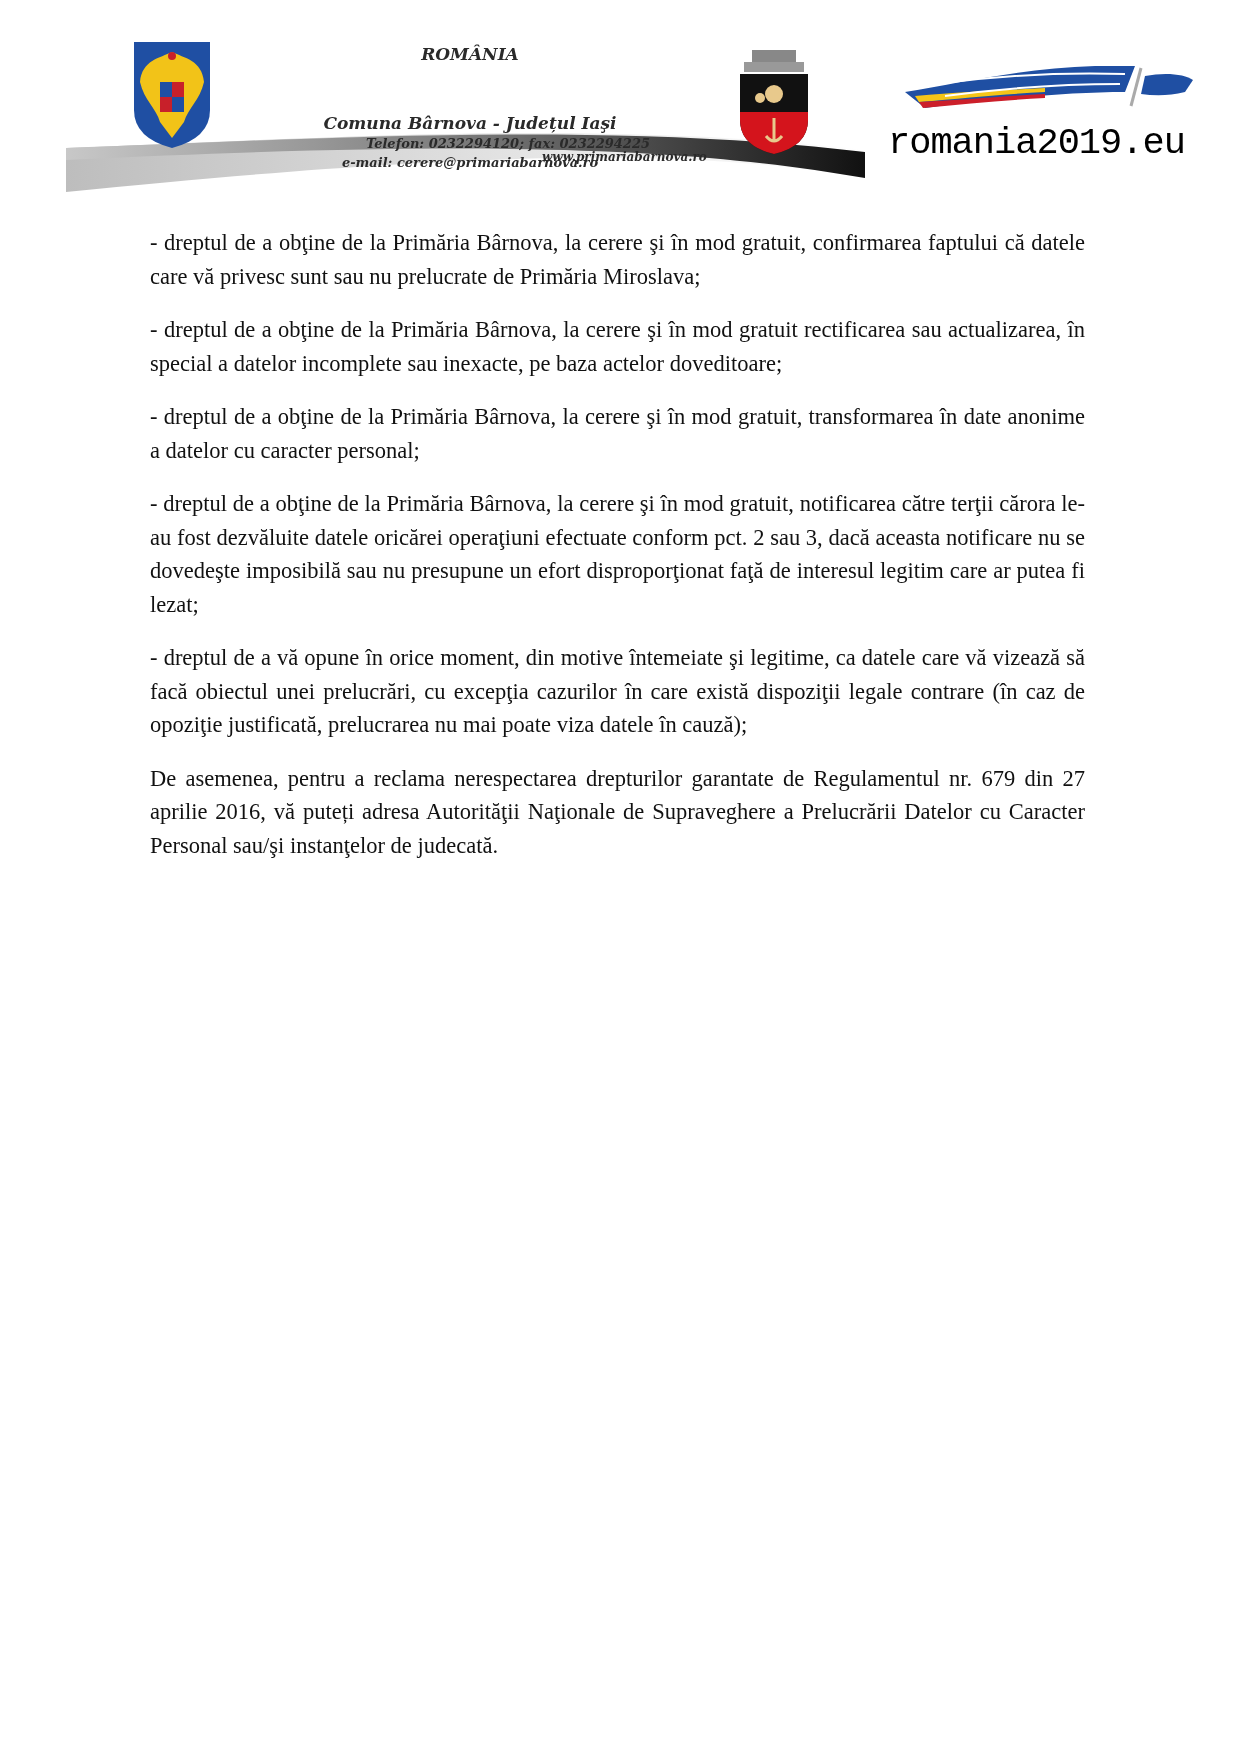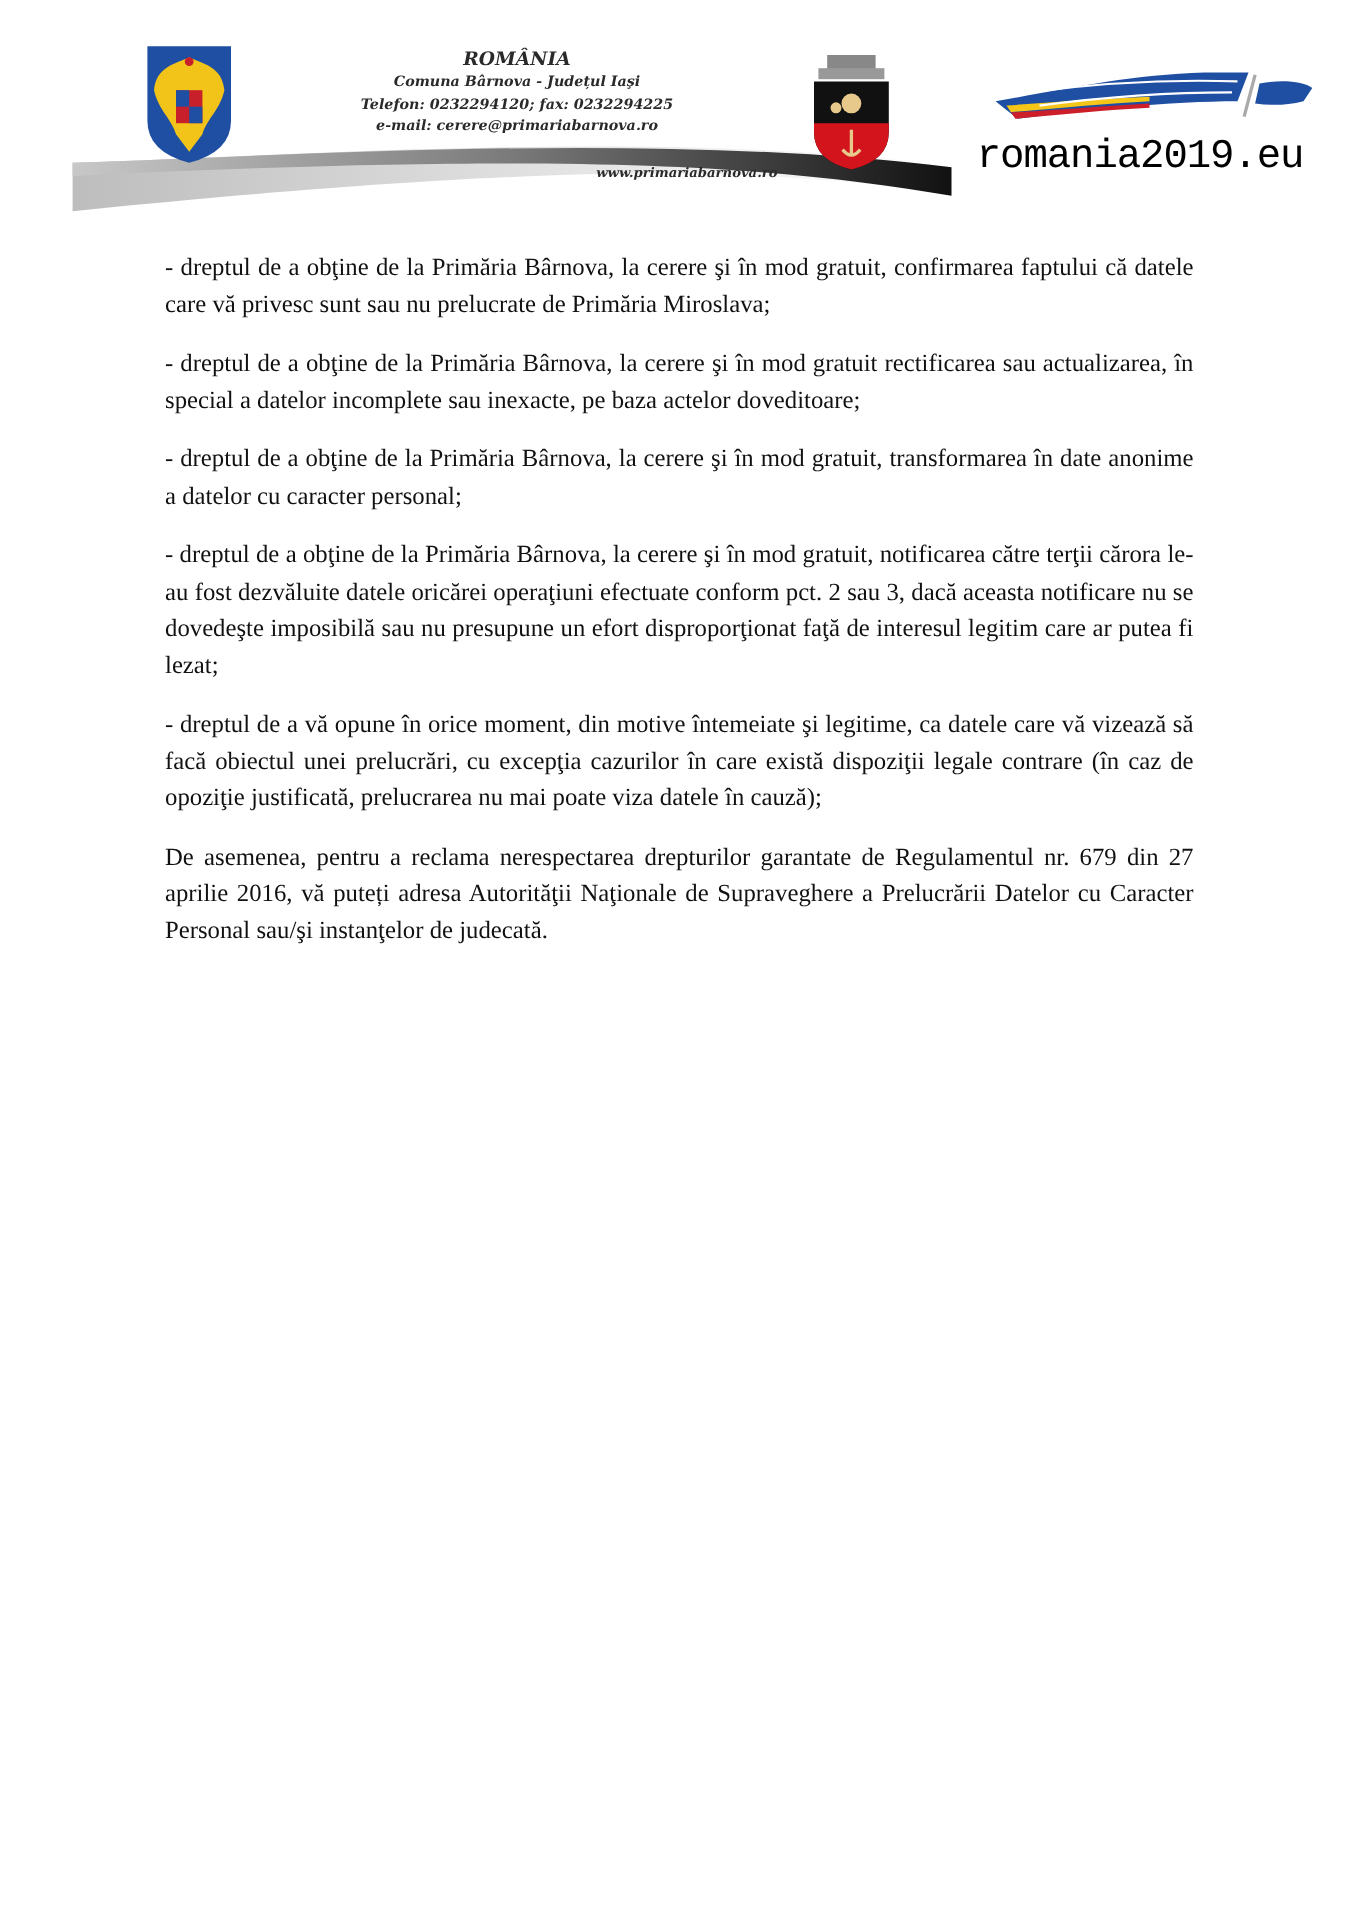--- a/index.html
+++ b/index.html
@@ -2,22 +2,22 @@
 <html><head>
   <meta charset="utf-8">
   <style>
     html, body { margin: 0; padding: 0; background: #ffffff; }
     body { width: 1240px; height: 1754px; position: relative; overflow: hidden; font-family: "DejaVu Serif", serif; color: #111; }
     .header { position: absolute; left: 0; top: 0; width: 1064px; height: 200px; }
     .wave { position: absolute; left: 0; top: 0; }
     .coat-ro { position: absolute; left: 130px; top: 38px; width: 84px; height: 112px; }
     .hdr-text { position: absolute; left: 290px; top: 44px; width: 360px; text-align: center; font-family: "DejaVu Serif", serif; font-style: italic; font-weight: bold; color: #2a2a2a; }
     .hdr-text .l1 { font-size: 17px; line-height: 20px; }
-    .hdr-text .l2 { font-size: 13px; line-height: 22px; }
-    .hdr-text .l3 { font-size: 13px; line-height: 20px; }
+    .hdr-text .l2 { font-size: 17px; line-height: 22px; margin-top: 48px; }
+    .hdr-text .l3 { font-size: 13px; line-height: 20px; text-align: right; }
     .hdr-text .l4 { font-size: 13px; line-height: 18px; }
     .website { position: absolute; left: 542px; top: 150px; font-style: italic; font-weight: bold; font-size: 12px; color: #2a2a2a; font-family: "DejaVu Serif", serif; }
     .coat-barnova { position: absolute; left: 736px; top: 48px; width: 76px; height: 108px; }
     .eu-logo { position: absolute; left: 905px; top: 62px; width: 290px; height: 50px; }
     .eu-text { position: absolute; left: 888px; top: 122px; font-family: Liberation Mono, monospace; font-size: 37px; color: #000000; letter-spacing: -1px; }
 
     .content { position: absolute; left: 150px; top: 226px; width: 935px; }
     .intro { font-family: "DejaVu Serif", serif; font-weight: bold; font-size: 21px; line-height: 34px; text-align: justify; margin: 0 0 16px 0; }
     .para { font-family: "Liberation Serif", serif; font-size: 22.5px; line-height: 33.5px; text-align: justify; margin: 0 0 20px 0; }
   </style>

